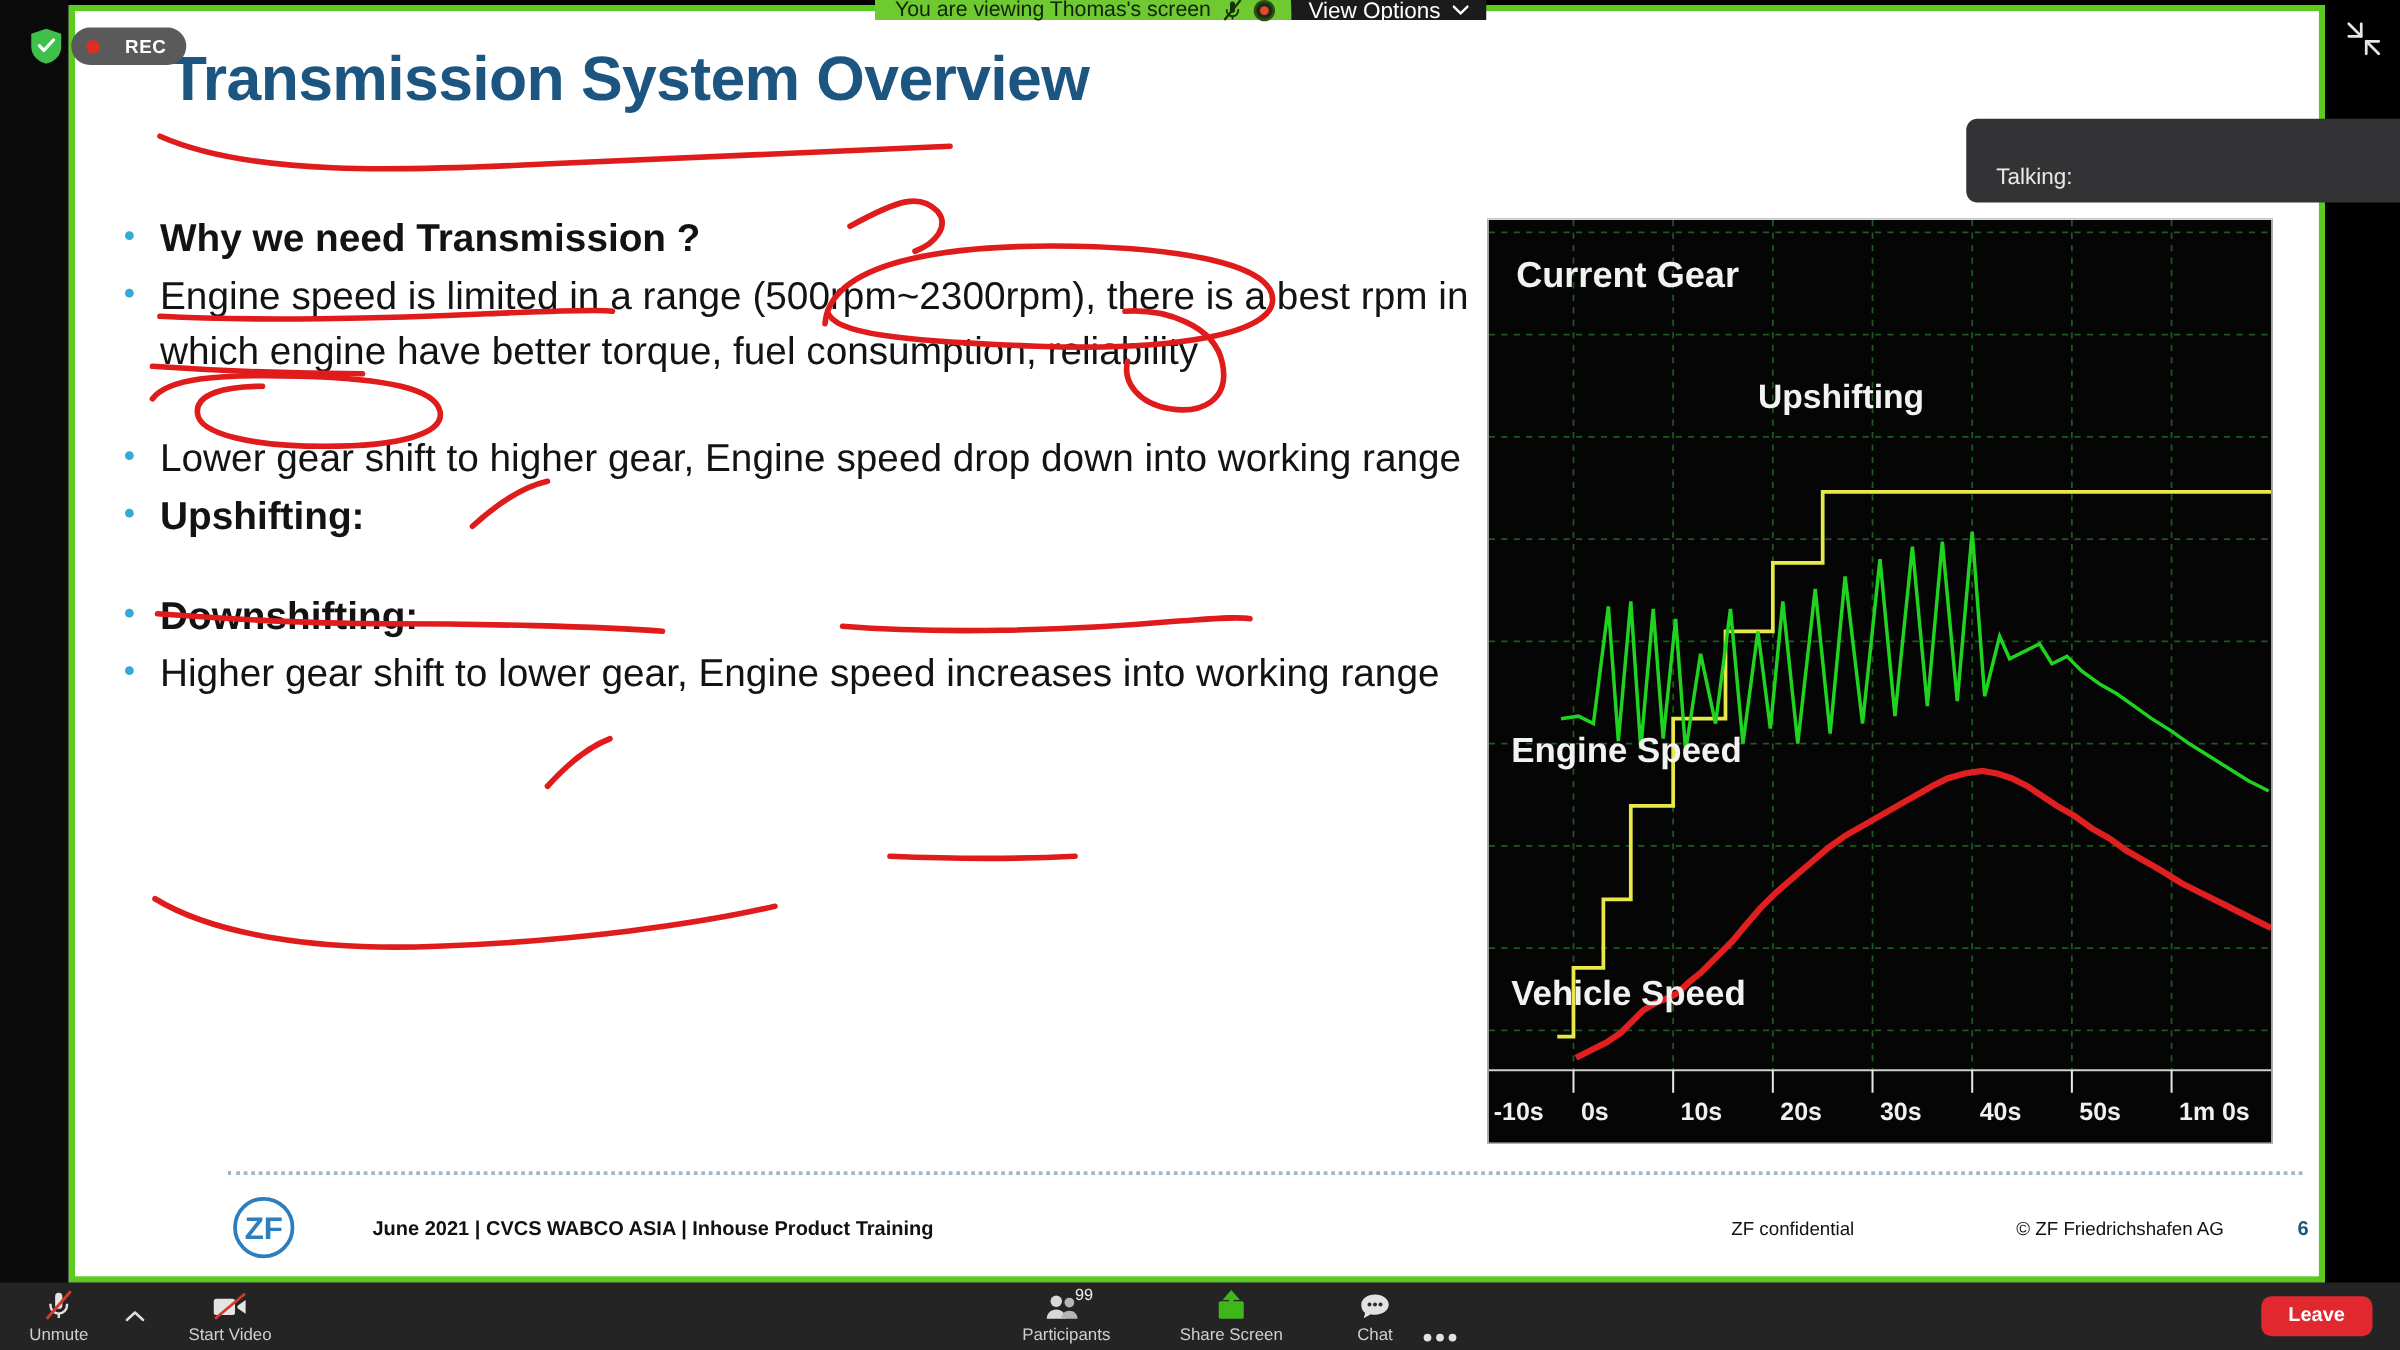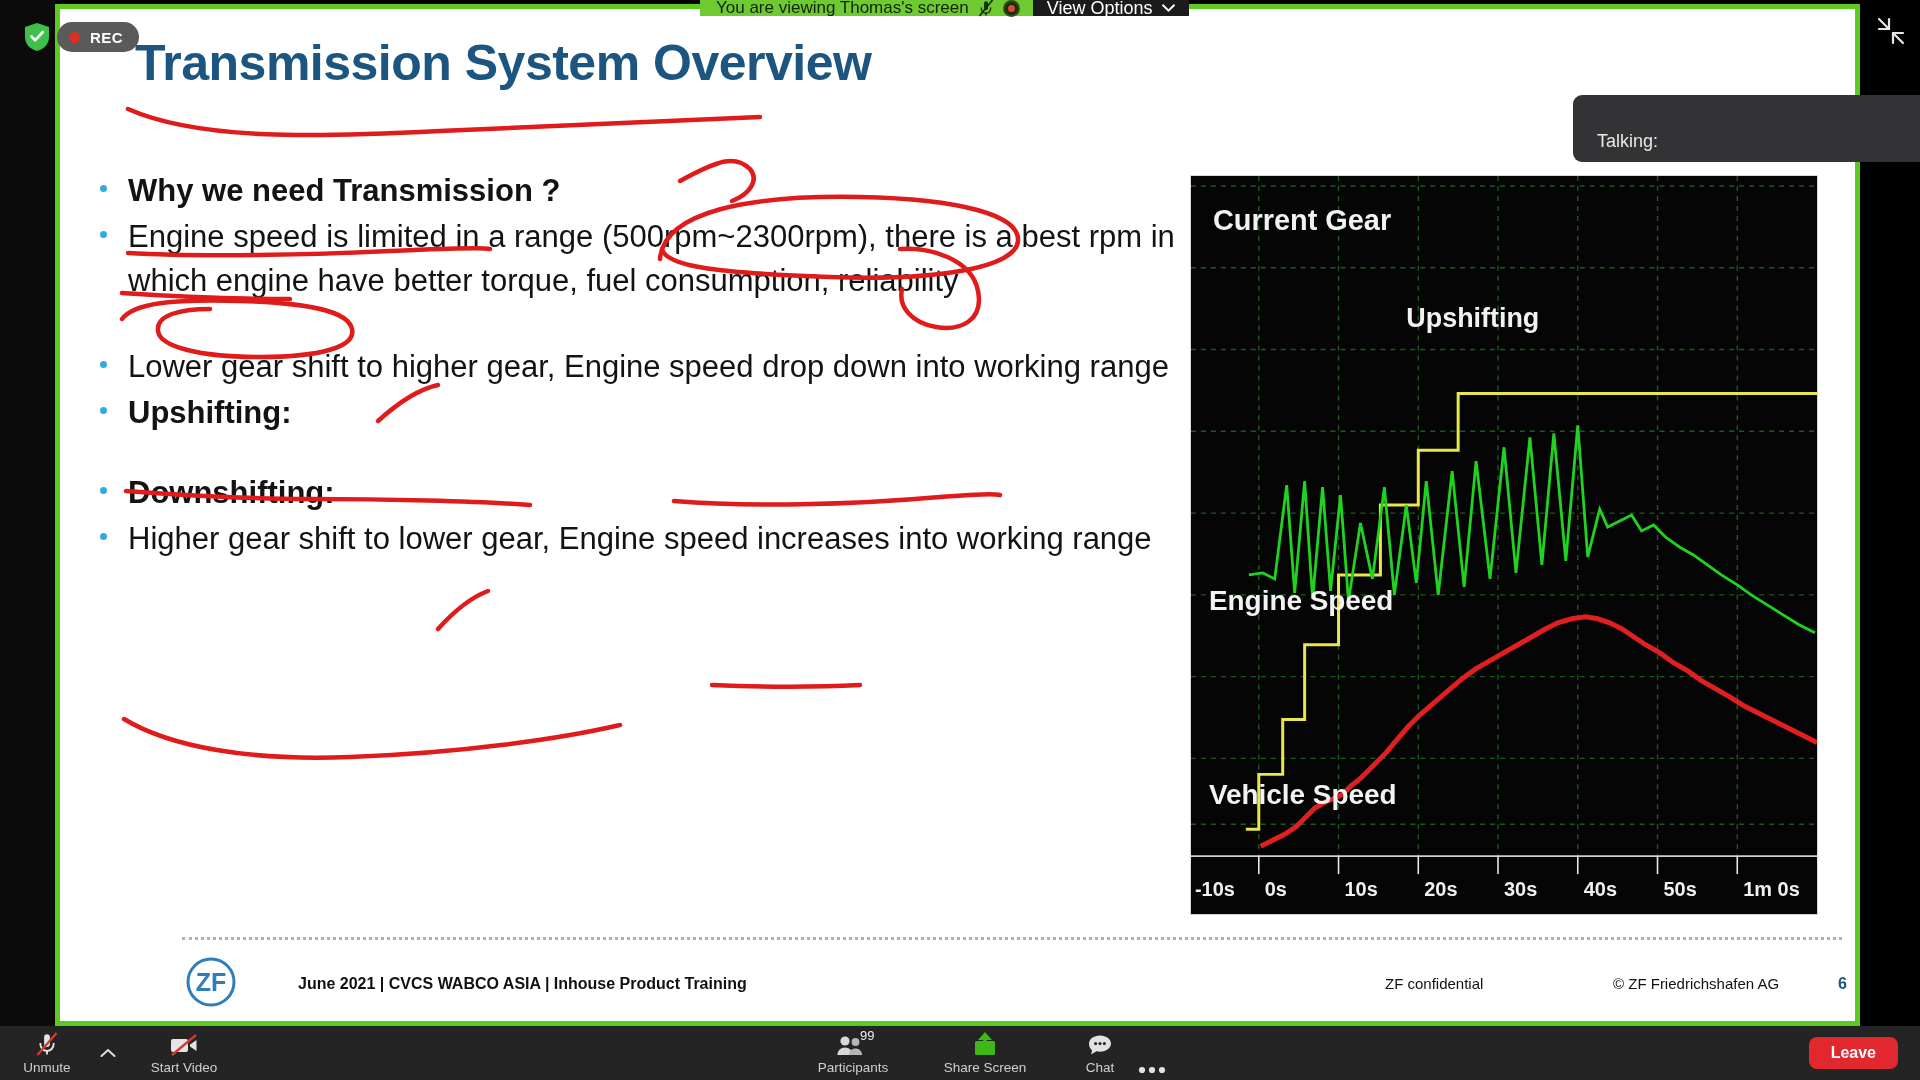--- a/index.html
+++ b/index.html
@@ -15,21 +15,21 @@
   }
   #slide { position:absolute; inset:0; background:#fff; }
 
   
   #left-gutter { position:absolute; left:0; top:0; width:55px; height:1026px; background:#0b0b0b; }
   #shield-icon { position:absolute; left:24px; top:22px; width:26px; height:30px; }
 
   
   #rec-badge {
     position:absolute; left:57px; top:22px; height:30px;
-    display:flex; align-items:center; gap:10px;
+    display:flex; align-items:center; gap:20px;
     background:#5a5a5a; color:#fff; border-radius:15px; padding:0 16px 0 12px;
     font-size:15px; font-weight:bold; letter-spacing:.5px; z-index:40;
   }
   #rec-dot { width:11px; height:11px; border-radius:50%; background:#d93025; }
 
   
   #viewing-banner {
     position:absolute; left:700px; top:0; height:16px; z-index:60;
     display:flex; align-items:stretch;
   }

